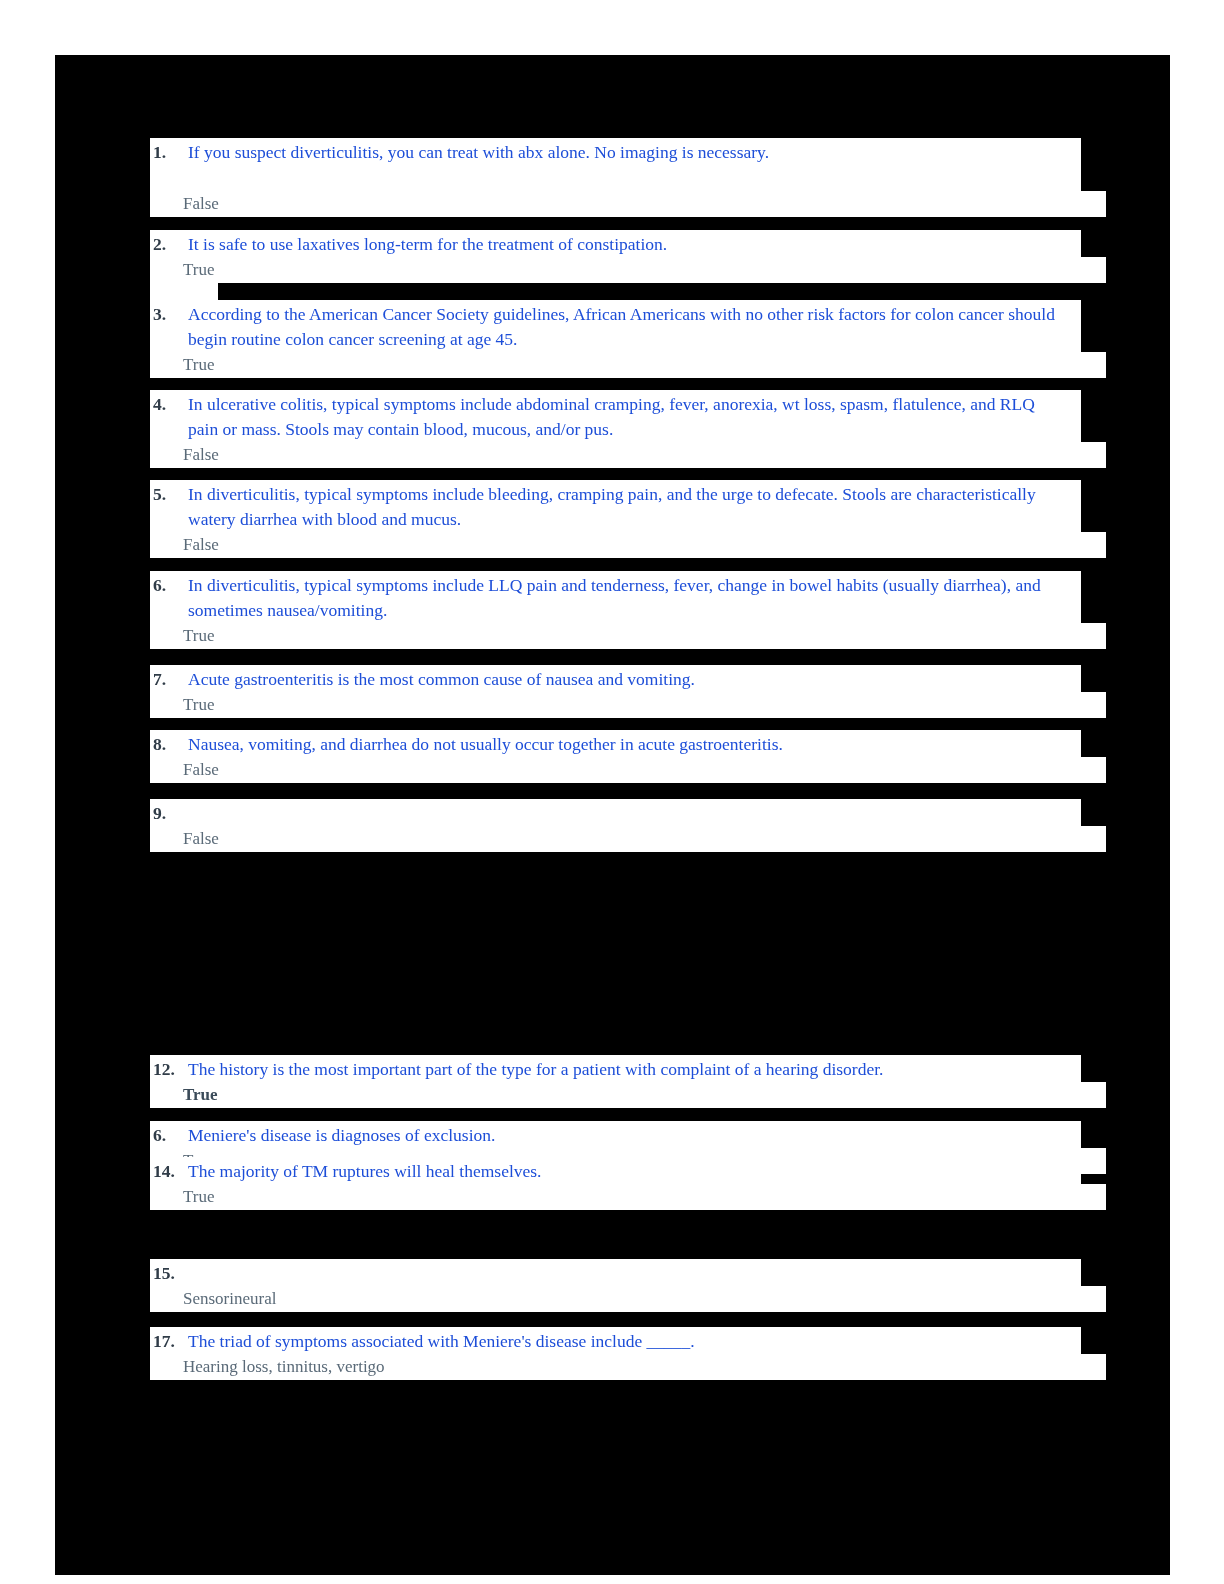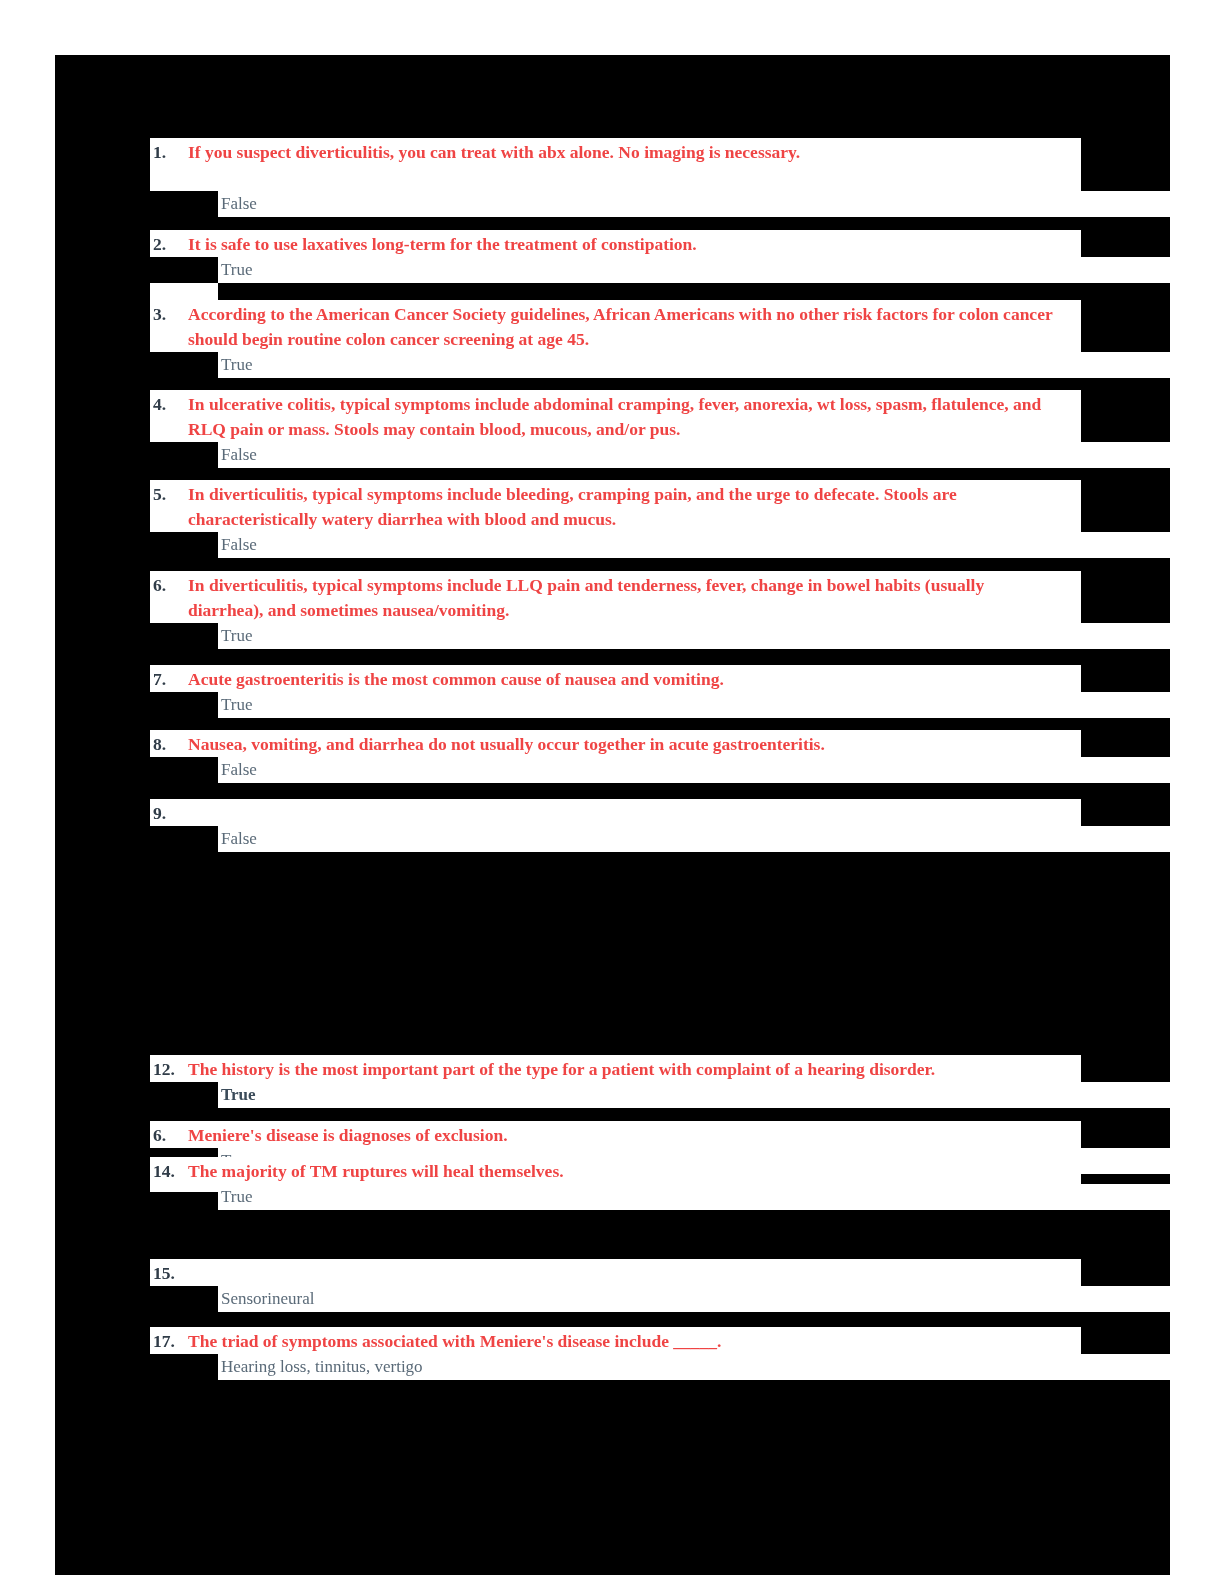--- a/index.html
+++ b/index.html
@@ -93,33 +93,33 @@
     font-weight: bold;
     font-size: 17.5px;
     line-height: 25px;
     color: #303c48;
     padding-left: 3px;
     box-sizing: border-box;
   }
 
   .qtext {
     flex: 1 1 auto;
-    font-weight: bold;
+    font-weight: normal;
     font-size: 17.5px;
     line-height: 25px;
-    color: #ef4444;
+    color: #1d4ed8;
     padding-right: 24px;
   }
 
   
   .ansband {
     background: #ffffff;
-    margin-left: 68px;          
     width: 956px;
     box-sizing: border-box;
+    padding-left: 30px;
   }
   .anstext {
     font-size: 17px;
     line-height: 26px;
     color: #5a6a78;
     padding-left: 3px;
     font-weight: normal;
   }
   .anstext.bold {
     font-weight: bold;

